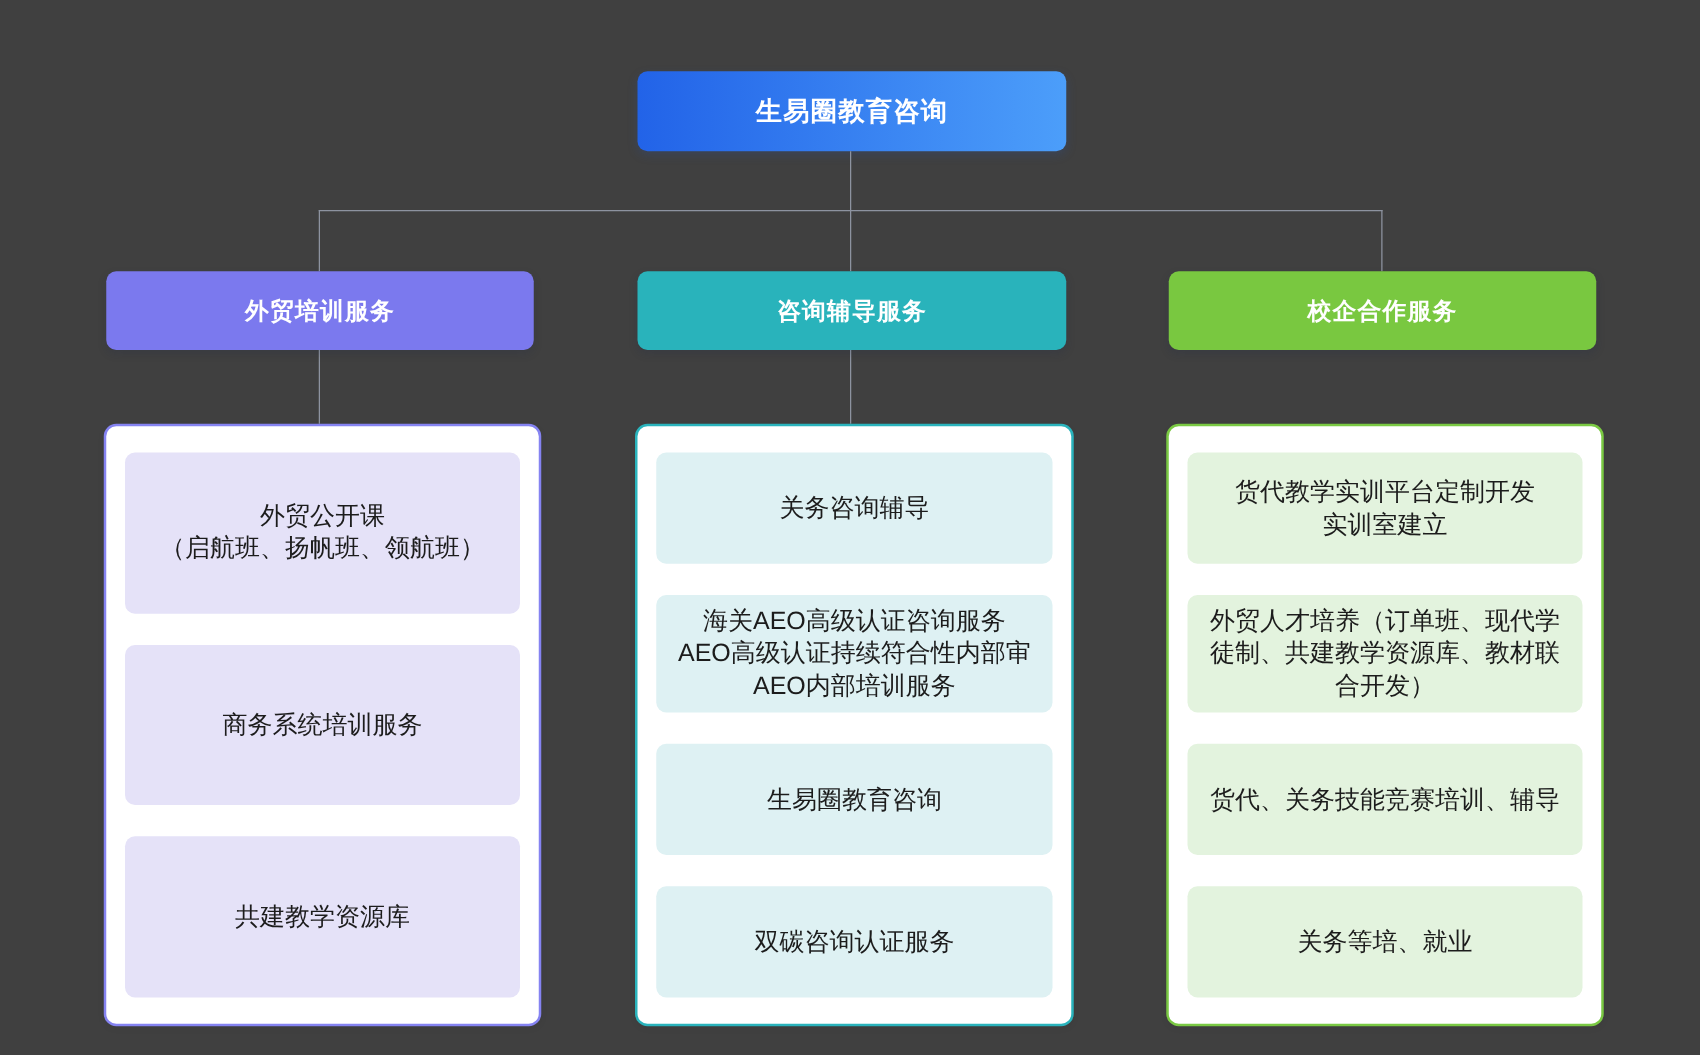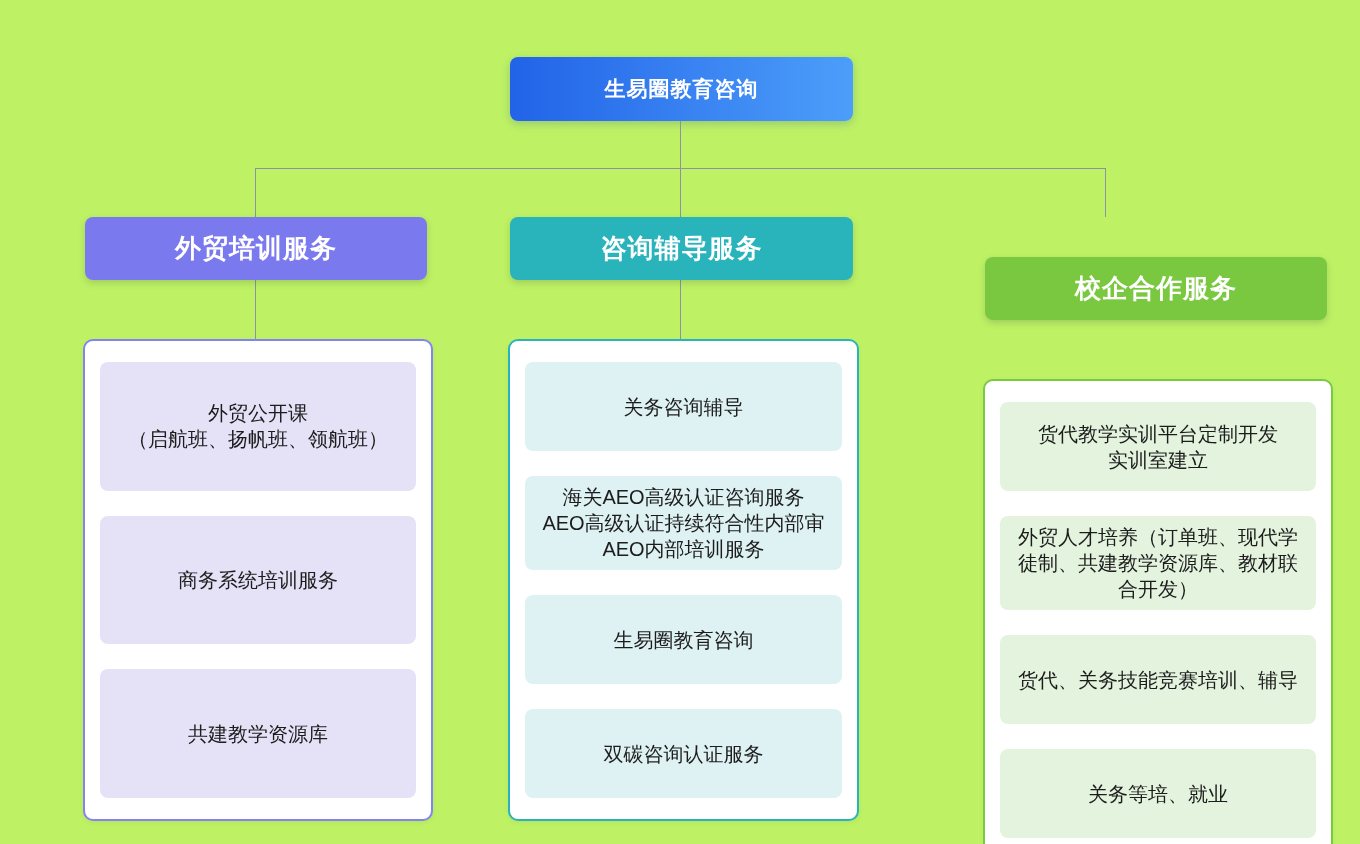--- a/index.html
+++ b/index.html
@@ -5,21 +5,21 @@
   html, body {
     margin: 0;
     padding: 0;
     background: #ffffff;
     font-family: "Liberation Sans", "DejaVu Sans", sans-serif;
   }
   .stage {
     position: relative;
     width: 1360px;
     height: 844px;
-    background: #bef264;
+    background: #404040;
     overflow: hidden;
   }
   
   .root-node {
     position: absolute;
     left: 510px;
     top: 57px;
     width: 343px;
     height: 64px;
     border-radius: 8px;
@@ -46,34 +46,34 @@
   .l-stub-left   { left: 255px;  top: 280px; height: 59px; }
   .l-stub-mid    { left: 680px;  top: 280px; height: 59px; }
   
   .branch {
     position: absolute;
     top: 217px;
     height: 560px;
   }
   .branch-0 { left: 85px;  width: 342px; }
   .branch-1 { left: 510px; width: 343px; text-decoration: underline; }
-  .branch-2 { left: 985px; width: 342px; margin-top: 40px; }
+  .branch-2 { left: 935px; width: 342px; }
   .branch-header {
     position: absolute;
     left: 0;
     top: 0;
     width: 100%;
     height: 63px;
     border-radius: 8px;
     background: var(--header-color, #888);
     color: #ffffff;
     display: flex;
     align-items: center;
     justify-content: center;
-    font-size: 26px;
+    font-size: 19px;
     font-weight: 700;
     letter-spacing: 1px;
     box-shadow: 0 3px 7px rgba(30, 40, 70, 0.18);
     box-sizing: border-box;
   }
   .branch-panel {
     position: absolute;
     left: -2px;
     top: 122px;
     width: 100%;

